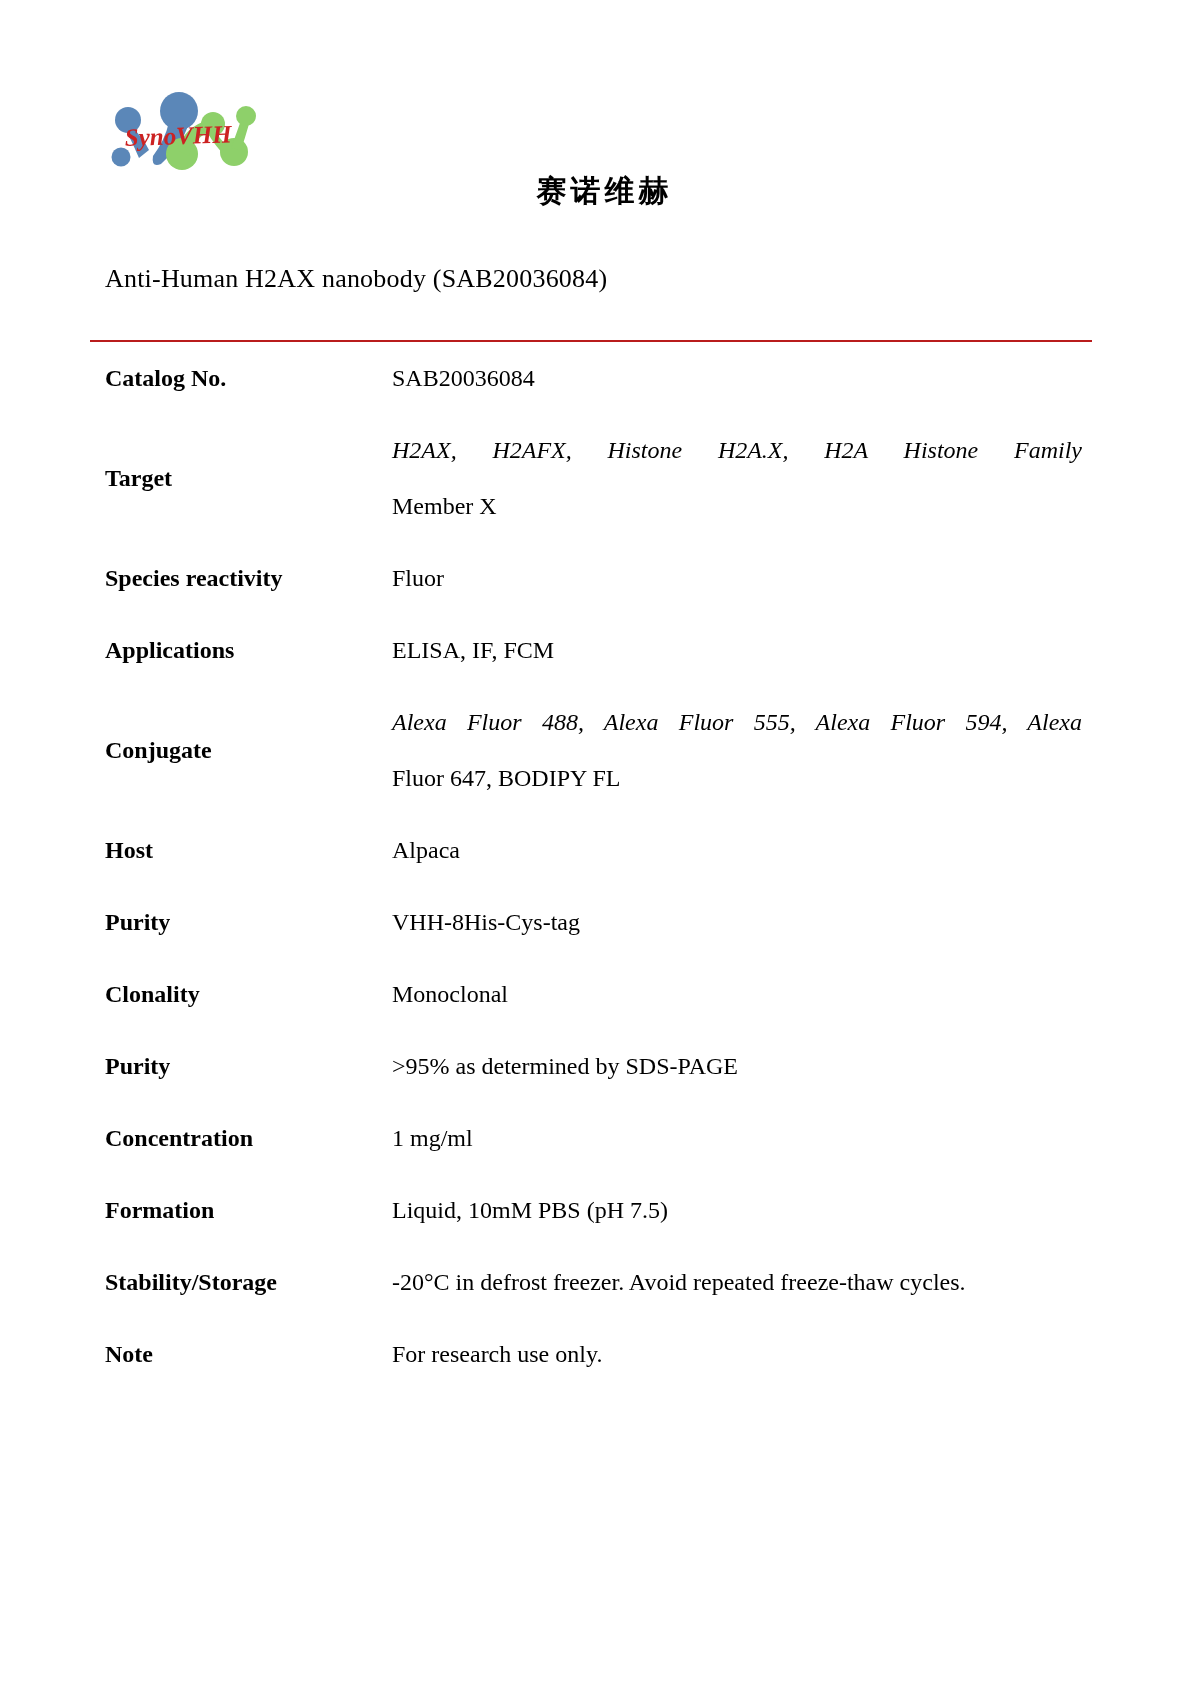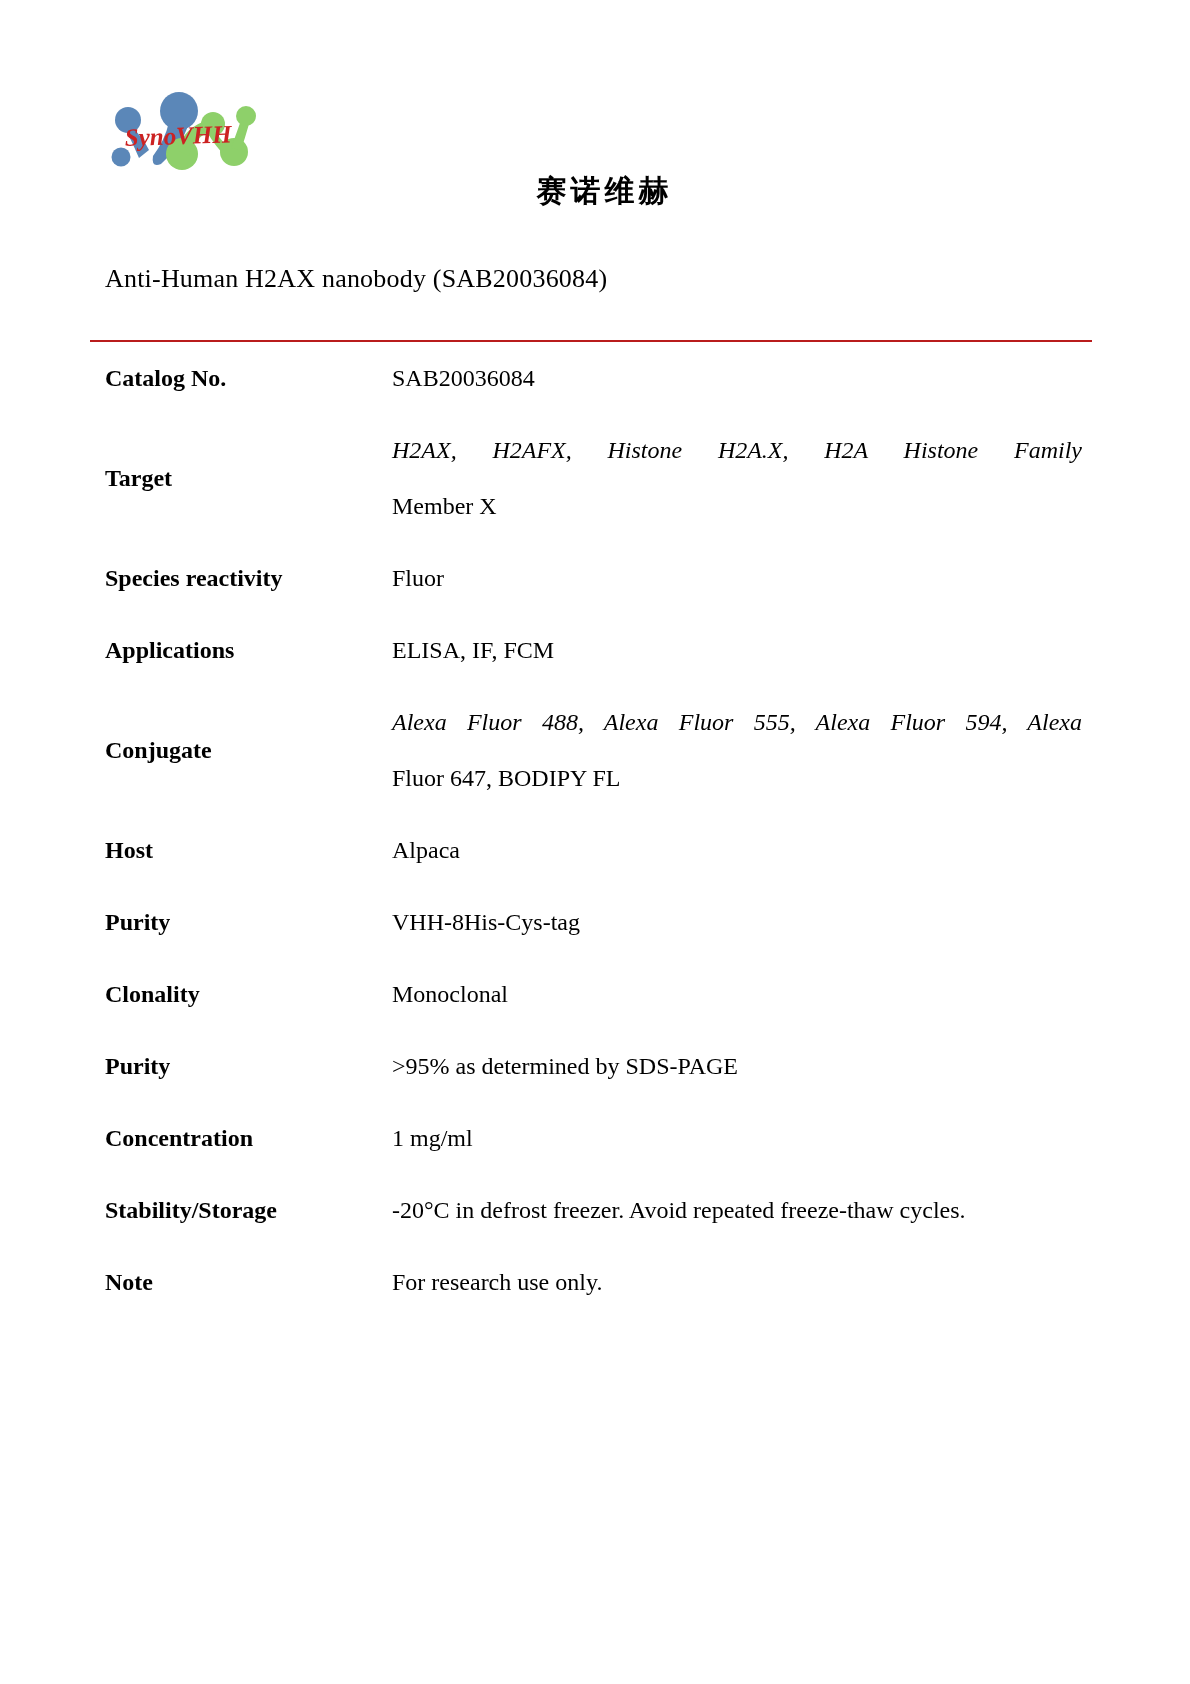--- a/index.html
+++ b/index.html
@@ -162,20 +162,26 @@
           <div class="line">&gt;95% as determined by SDS-PAGE</div>
         </div>
       </div>
       <div class="row">
         <div class="label">Concentration</div>
         <div class="value">
           <div class="line">1 mg/ml</div>
         </div>
       </div>
       <div class="row">
+        <div class="label">Formation</div>
+        <div class="value">
+          <div class="line">Liquid, 10mM PBS (pH 7.5)</div>
+        </div>
+      </div>
+      <div class="row">
         <div class="label">Stability/Storage</div>
         <div class="value">
           <div class="line">-20°C in defrost freezer. Avoid repeated freeze-thaw cycles.</div>
         </div>
       </div>
       <div class="row">
         <div class="label">Note</div>
         <div class="value">
           <div class="line">For research use only.</div>
         </div>

